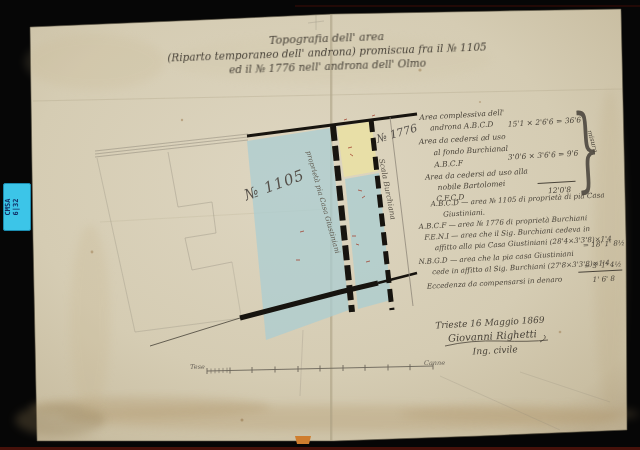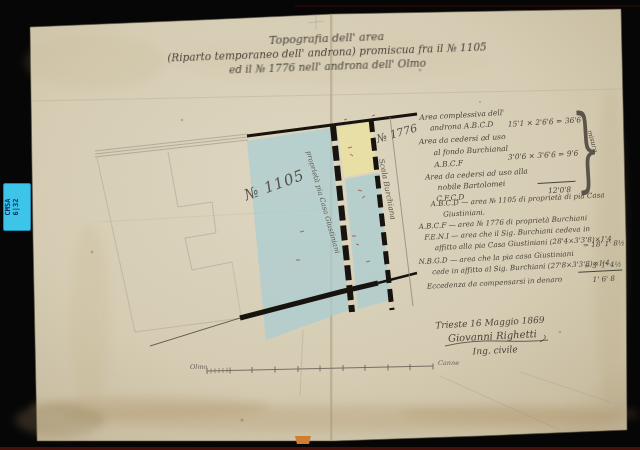--- a/index.html
+++ b/index.html
@@ -183,16 +183,16 @@
     <div class="hw" style="left:20px;top:82px;">Eccedenza da compensarsi in denaro</div>
     <div class="hw" style="left:186px;top:84px;">1' 6' 8</div>
   </div>
 
   <div class="blk" style="left:425px;top:318px;width:150px;transform:rotate(-3deg);">
     <div class="hw" style="left:10px;top:0;font-size:9px;">Trieste 16 Maggio 1869</div>
     <div class="hw" style="left:22px;top:13px;font-size:10px;">Giovanni Righetti</div>
     <div class="hw" style="left:46px;top:28px;font-size:9px;">Ing. civile</div>
   </div>
 
-  <div class="hw" style="left:190px;top:364px;font-size:6.5px;color:#6b655a;">Olmo</div>
-  <div class="hw" style="left:438px;top:360px;font-size:6.5px;color:#6b655a;">Canne</div>
+  <div class="hw" style="left:190px;top:364px;font-size:6.5px;color:#6b655a;">Tese</div>
+  <div class="hw" style="left:424px;top:360px;font-size:6.5px;color:#6b655a;">Canne</div>
 
 </div>
 
 </body></html>

